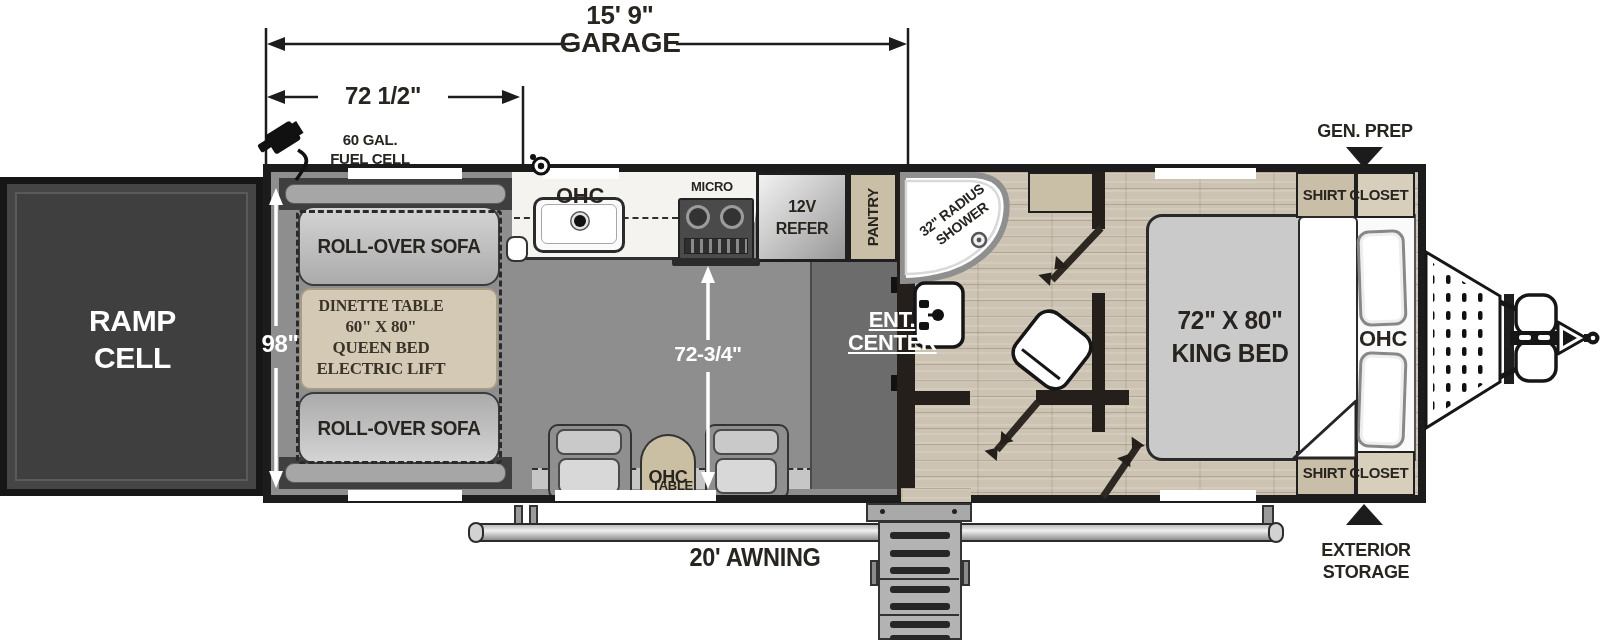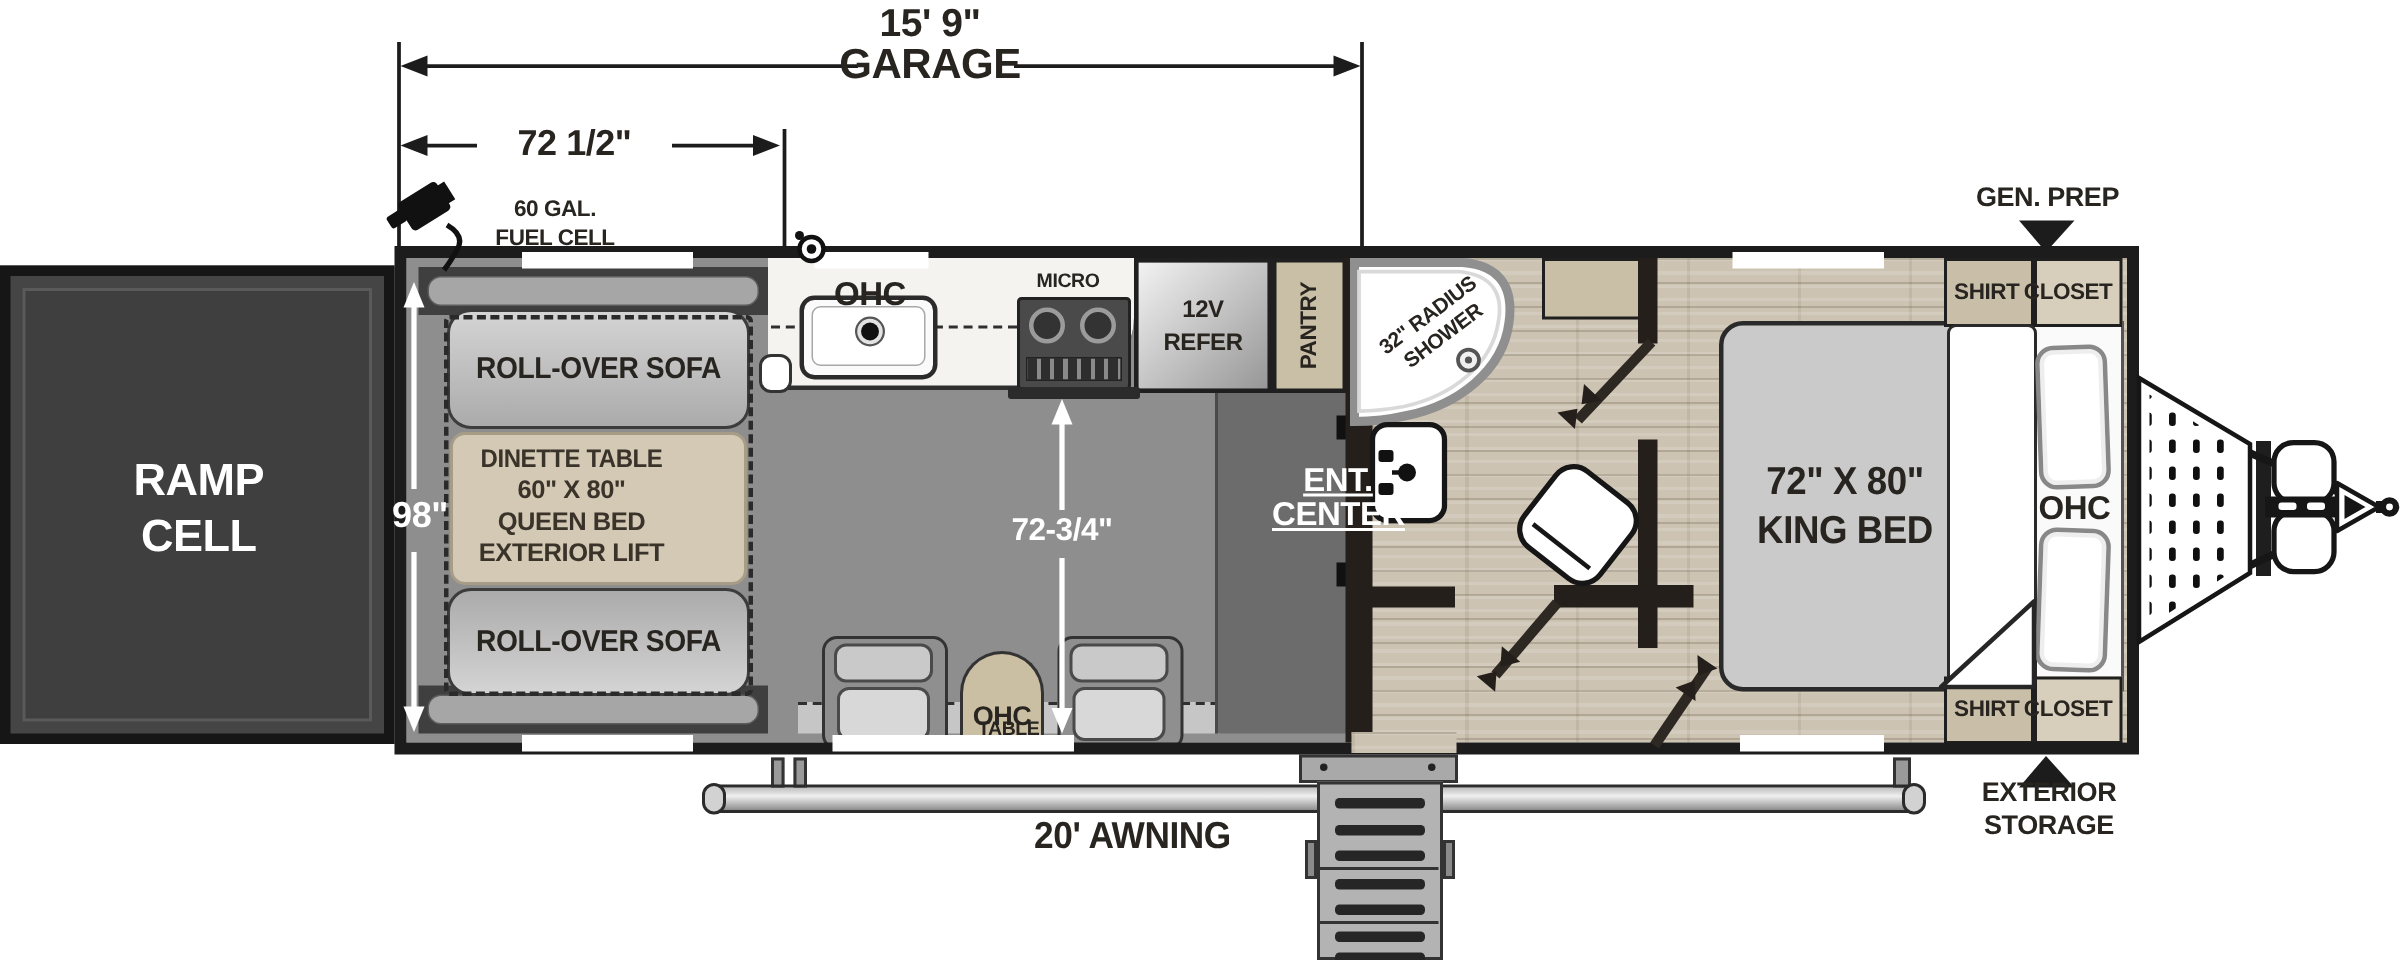--- a/index.html
+++ b/index.html
@@ -39,25 +39,25 @@
   <div class="abs" style="left:279px;top:457px;width:233px;height:32px;background:#3f3f3f;z-index:12;">
     <div class="abs" style="left:6px;top:6px;width:221px;height:20px;background:#a6a6a6;border:1px solid #5d5d5d;border-radius:9px;"></div>
   </div>
   <div class="abs" style="left:298px;top:206px;width:202px;height:80px;border-radius:16px;border:2px solid #3c3c3c;
               background:linear-gradient(180deg,#d4d4d4,#ababab);z-index:14;"></div>
   <div class="abs" style="left:300px;top:288px;width:198px;height:102px;border-radius:10px;background:#d3c9b4;border:2px solid #a79d87;z-index:14;"></div>
   <div class="abs" style="left:298px;top:392px;width:202px;height:72px;border-radius:16px;border:2px solid #3c3c3c;
               background:linear-gradient(0deg,#d4d4d4,#ababab);z-index:14;"></div>
   <div class="abs" style="left:296px;top:210px;width:206px;height:254px;border:3px dashed #2a2a2a;border-radius:4px;z-index:16;"></div>
   <div class="lbl cond" style="left:300px;top:236px;width:198px;font-size:20px;">ROLL-OVER SOFA</div>
-  <div class="lbl" style="left:300px;top:295px;width:162px;font-size:17px;line-height:21px;color:#3a332a;">
+  <div class="lbl" style="left:300px;top:295px;width:162px;font-size:17px;line-height:21px;color:#3a332a;font-family:Liberation Serif, serif;">
     <div class="cond">DINETTE TABLE</div>
     <div>60" X 80"</div>
     <div>QUEEN BED</div>
-    <div>EXTERIOR LIFT</div>
+    <div>ELECTRIC LIFT</div>
   </div>
   <div class="lbl cond" style="left:300px;top:418px;width:198px;font-size:20px;">ROLL-OVER SOFA</div>
   <div class="abs" style="left:506px;top:236px;width:22px;height:26px;background:#ffffff;border:2.5px solid #333;border-radius:8px;z-index:15;"></div>
 
   <div class="abs" style="left:810px;top:262px;width:91px;height:227px;background:#6c6c6c;border-left:2px solid #4a4a4a;z-index:14;"></div>
   <div class="abs" style="left:891px;top:277px;width:10px;height:16px;background:#111;z-index:15;"></div>
   <div class="abs" style="left:891px;top:375px;width:10px;height:16px;background:#111;z-index:15;"></div>
   <div class="lbl white" style="left:848px;top:308px;width:88px;font-size:22px;line-height:23px;text-decoration:underline;">
     <div>ENT.</div>
     <div>CENTER</div>
@@ -303,18 +303,18 @@
   <div class="lbl" style="left:540px;top:1px;width:160px;font-size:26px;">15' 9"</div>
   <div class="lbl" style="left:535px;top:28px;width:170px;font-size:28px;">GARAGE</div>
   <div class="lbl" style="left:318px;top:83px;width:130px;font-size:24px;">72 1/2"</div>
   <div class="lbl" style="left:324px;top:130px;width:92px;font-size:15px;line-height:19px;">
     <div>60 GAL.</div>
     <div>FUEL CELL</div>
   </div>
   <div class="lbl white" style="left:254px;top:331px;width:52px;font-size:24px;">98"</div>
   <div class="lbl white" style="left:668px;top:343px;width:80px;font-size:21px;">72-3/4"</div>
   <div class="lbl" style="left:1310px;top:122px;width:110px;font-size:18px;">GEN. PREP</div>
-  <div class="lbl" style="left:1316px;top:517px;width:100px;font-size:18px;line-height:22px;">
+  <div class="lbl" style="left:1316px;top:539px;width:100px;font-size:18px;line-height:22px;">
     <div>EXTERIOR</div>
     <div>STORAGE</div>
   </div>
 
 </div>
 
 </body></html>

